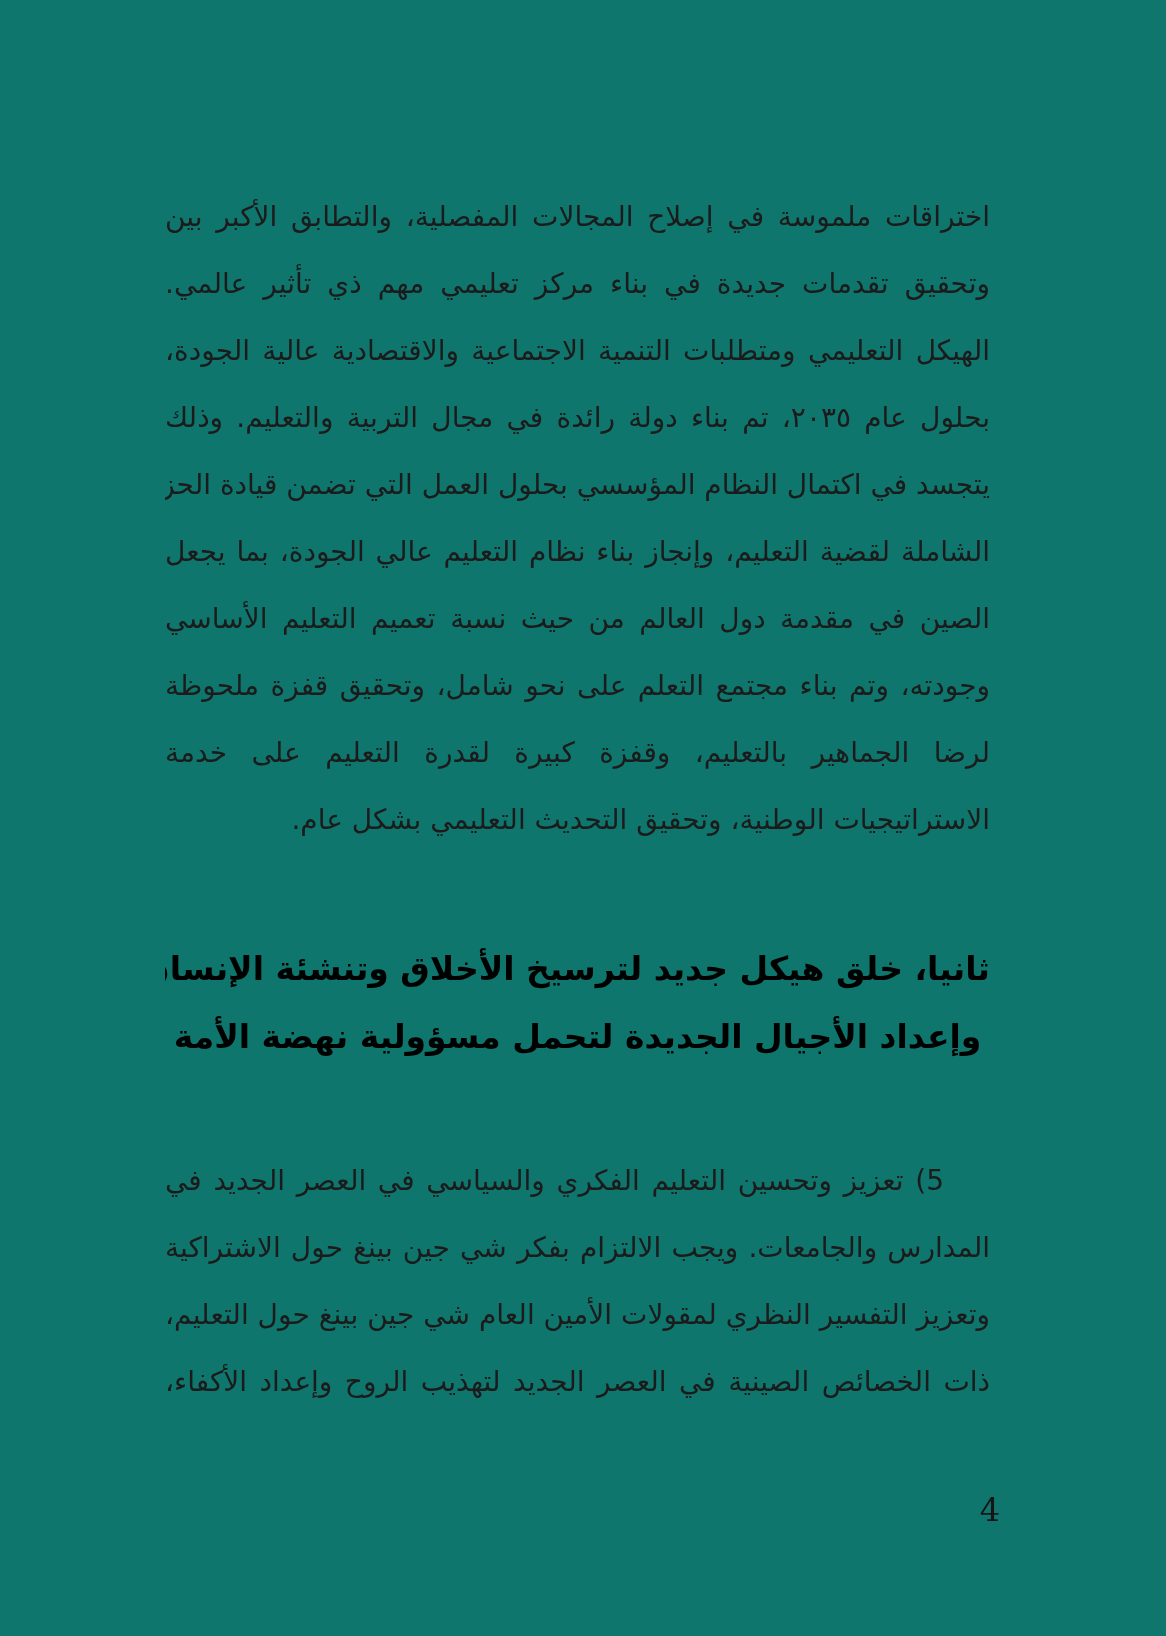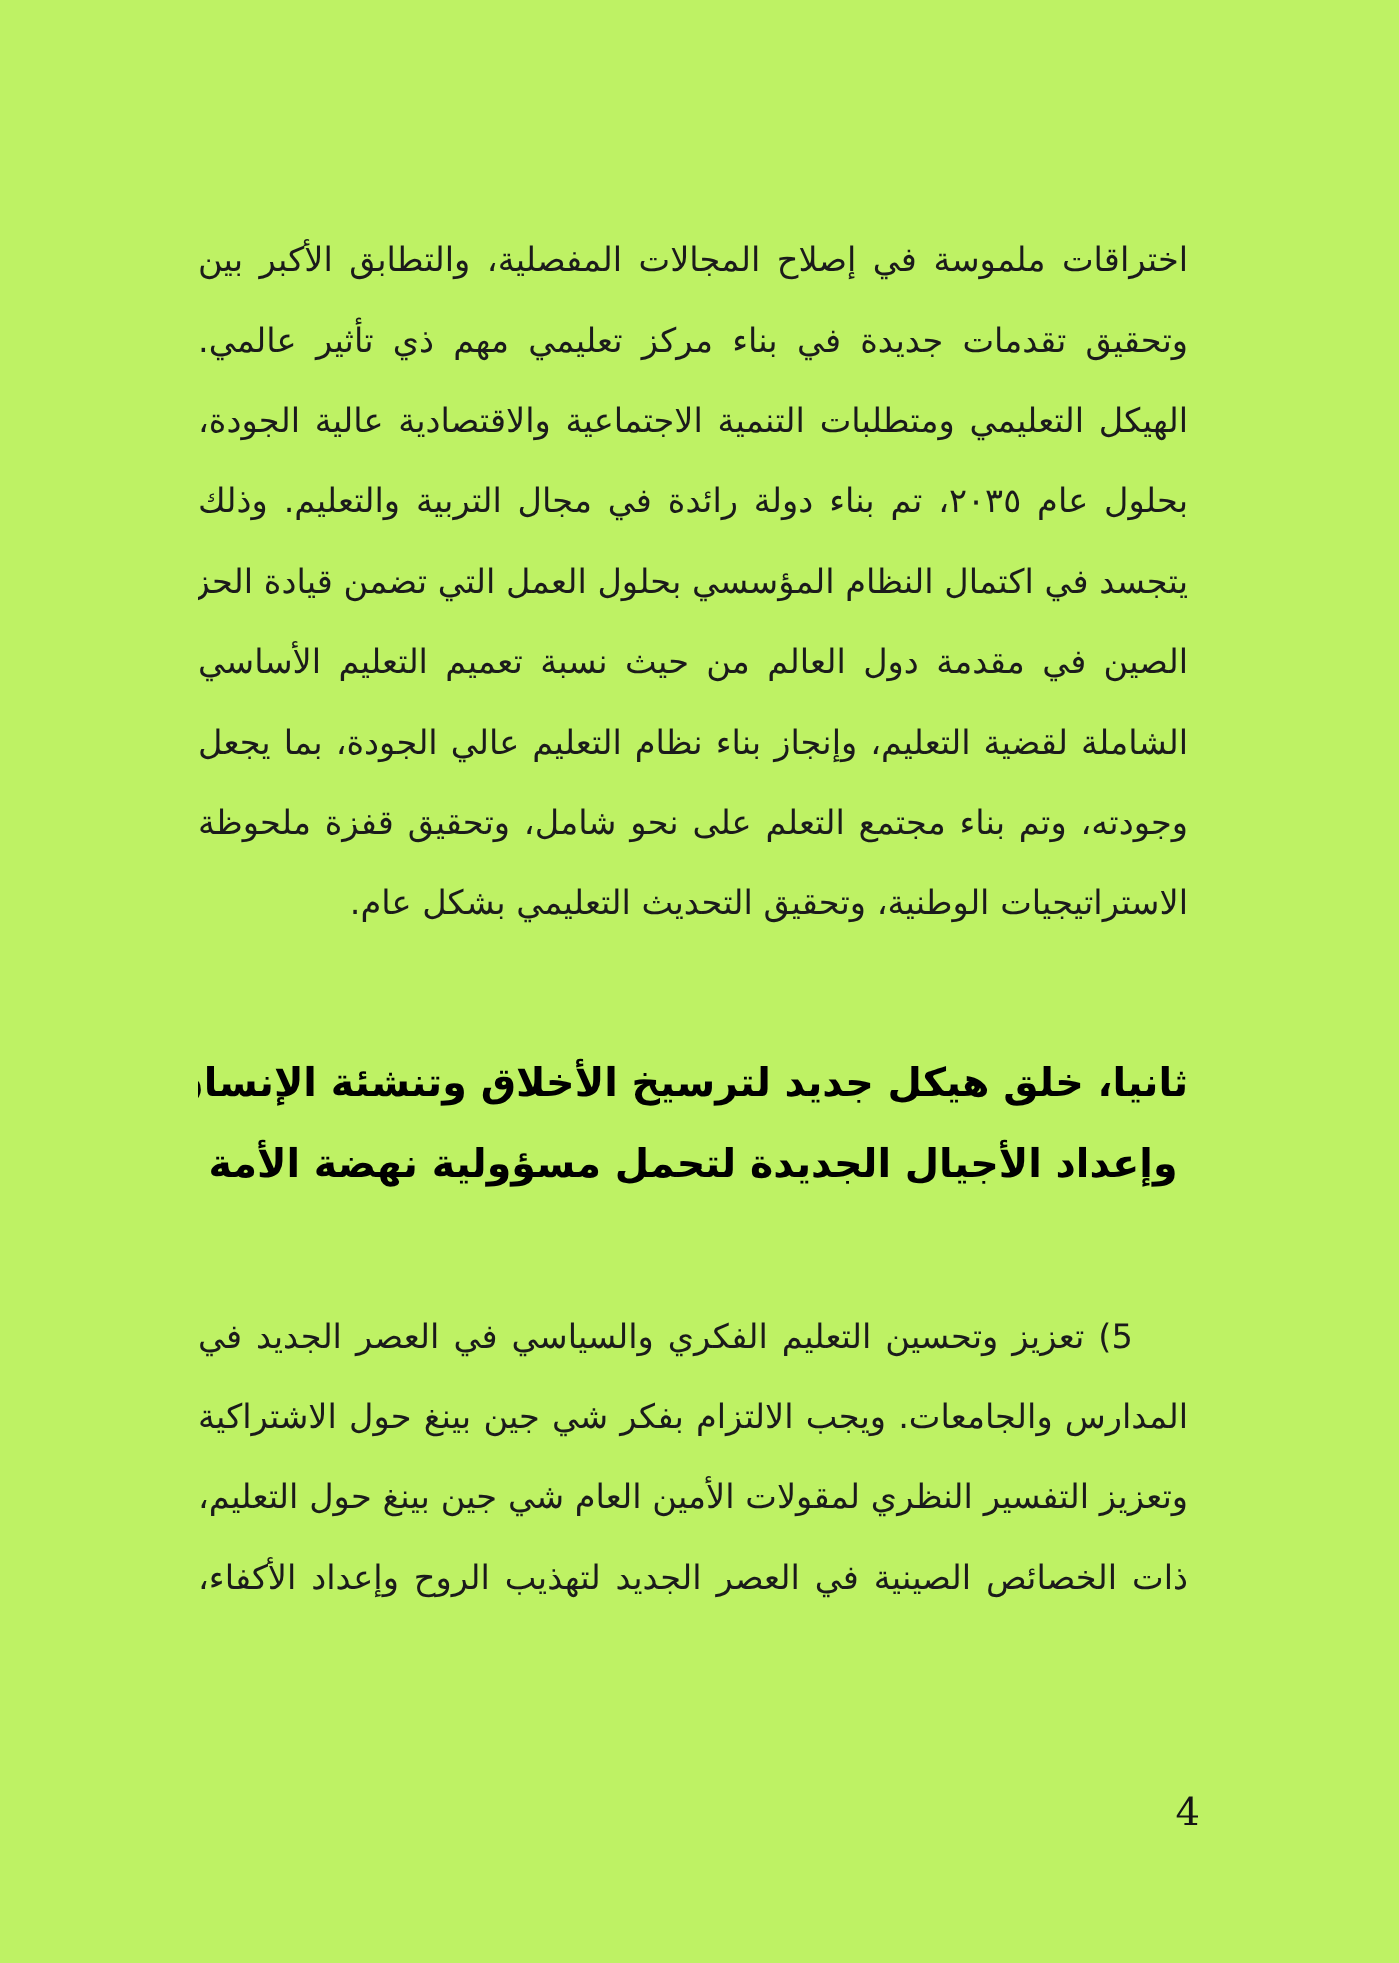--- a/index.html
+++ b/index.html
@@ -5,21 +5,21 @@
   html, body {
     margin: 0;
     padding: 0;
     background: #e8e8e8;
   }
   .page {
     position: relative;
     width: 1166px;
     height: 1636px;
     margin: 0 auto;
-    background: #bef264;
+    background: #0f766e;
     direction: rtl;
     font-family: "DejaVu Sans", sans-serif;
     color: #1b1b1b;
     overflow: hidden;
   }
   .content {
     position: absolute;
     top: 183px;
     right: 176px;
     left: 165px;
@@ -75,23 +75,24 @@
 
 <div class="page">
   <div class="content">
 
     <div class="para">
       <div class="ln j">اختراقات ملموسة في إصلاح المجالات المفصلية، والتطابق الأكبر بين</div>
       <div class="ln j">وتحقيق تقدمات جديدة في بناء مركز تعليمي مهم ذي تأثير عالمي.</div>
       <div class="ln j">الهيكل التعليمي ومتطلبات التنمية الاجتماعية والاقتصادية عالية الجودة،</div>
       <div class="ln j">بحلول عام ٢٠٣٥، تم بناء دولة رائدة في مجال التربية والتعليم. وذلك</div>
       <div class="ln j">يتجسد في اكتمال النظام المؤسسي بحلول العمل التي تضمن قيادة الحزب</div>
+      <div class="ln j">الشاملة لقضية التعليم، وإنجاز بناء نظام التعليم عالي الجودة، بما يجعل</div>
       <div class="ln j">الصين في مقدمة دول العالم من حيث نسبة تعميم التعليم الأساسي</div>
-      <div class="ln j">الشاملة لقضية التعليم، وإنجاز بناء نظام التعليم عالي الجودة، بما يجعل</div>
       <div class="ln j">وجودته، وتم بناء مجتمع التعلم على نحو شامل، وتحقيق قفزة ملحوظة</div>
+      <div class="ln j">لرضا الجماهير بالتعليم، وقفزة كبيرة لقدرة التعليم على خدمة</div>
       <div class="ln lastln">الاستراتيجيات الوطنية، وتحقيق التحديث التعليمي بشكل عام.</div>
     </div>
 
     <div class="heading">
       <div class="hln">ثانيا، خلق هيكل جديد لترسيخ الأخلاق وتنشئة الإنسان،</div>
       <div class="hln">وإعداد الأجيال الجديدة لتحمل مسؤولية نهضة الأمة</div>
     </div>
 
     <div class="para para2">
       <div class="ln j indent">5) تعزيز وتحسين التعليم الفكري والسياسي في العصر الجديد في</div>

